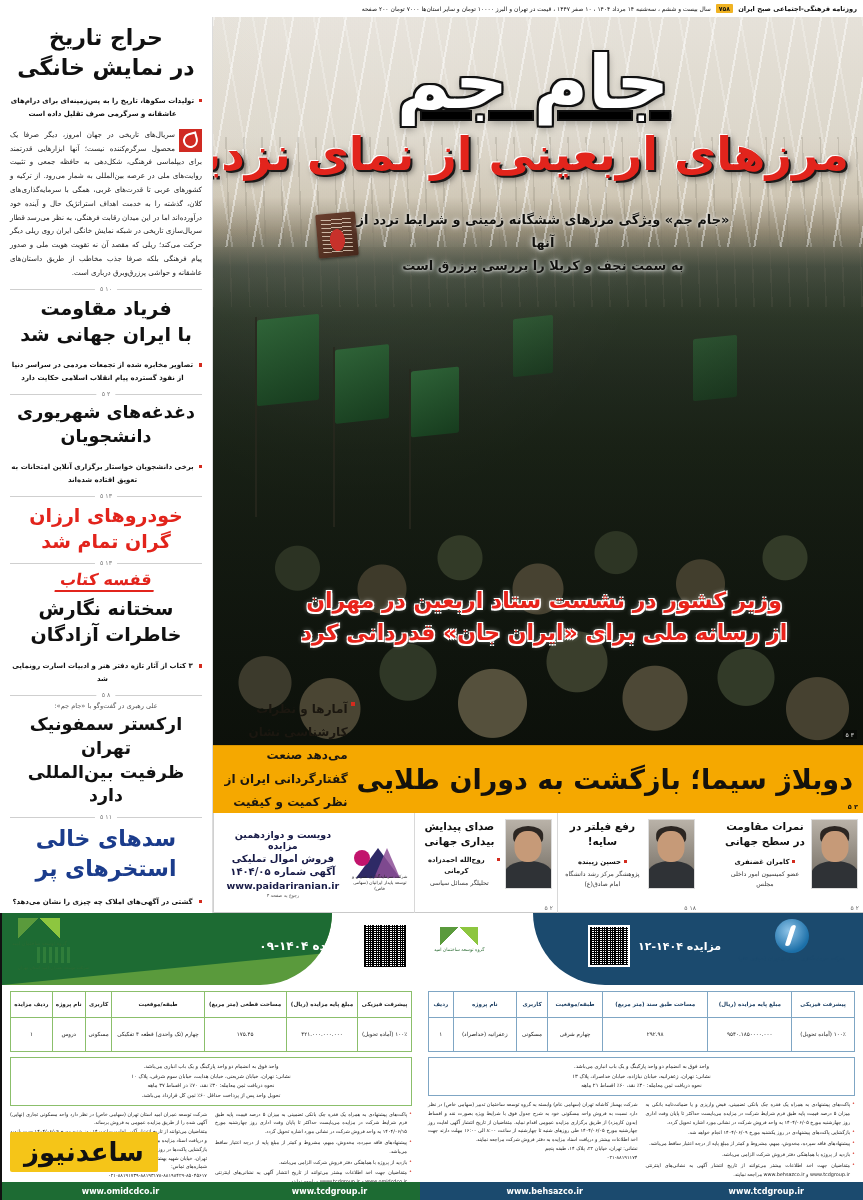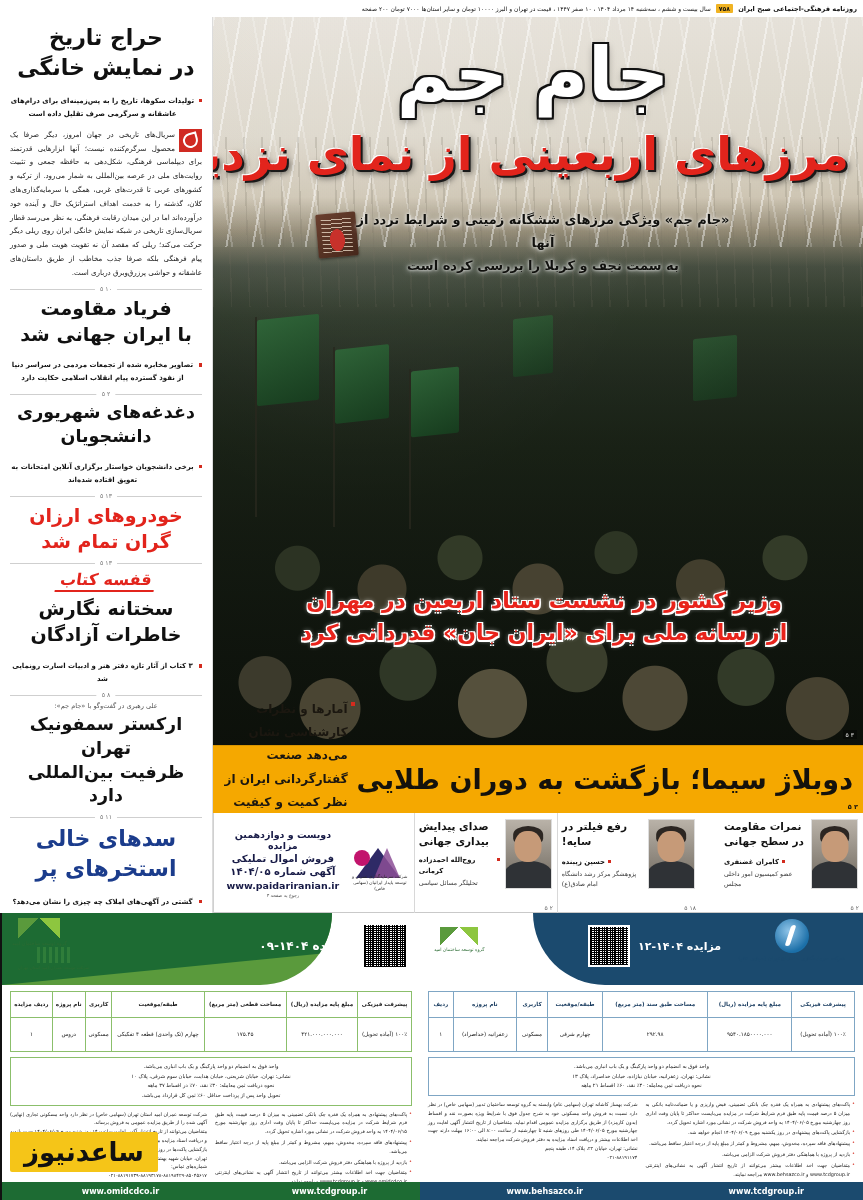--- a/index.html
+++ b/index.html
@@ -285,21 +285,21 @@
     border-radius: 50% 50% 30% 30%;
     background: #2c2622;
   }
   .oped-photo .body {
     position: absolute; bottom: 0; left: 50%;
     transform: translateX(-50%);
     width: 105%; height: 40%;
     border-radius: 48% 48% 0 0;
     background: #2f3236;
   }
-  .oped-text { flex: 1; padding-right: 5px; text-align: left; }
+  .oped-text { flex: 1; padding-right: 5px; text-align: center; }
   .oped-head {
     font-size: 10.5px; font-weight: bold; color: #111;
     line-height: 1.45;
   }
   .oped-author {
     font-size: 6.8px; font-weight: bold; color: #111;
     margin-top: 6px; line-height: 1.5;
     position: relative; display: inline-block; padding-right: 6px;
   }
   .oped-author .bullet {
@@ -569,23 +569,24 @@
     background: #f5c518;
     color: #111;
     font-size: 26px; font-weight: bold;
     padding: 5px 14px;
     letter-spacing: -1px;
     z-index: 50;
     border-radius: 2px;
   }
   .nameplate {
     position: absolute;
-    top: 22px; right: 150px;
+    top: 30px; right: 150px;
     width: 360px; height: 92px;
     z-index: 6;
+    text-decoration: underline;
   }
   .nameplate-text {
     font-size: 74px; font-weight: bold;
     color: #fff;
     text-align: center;
     line-height: .95;
     letter-spacing: -4px;
     text-shadow:
       2px 0 0 #111, -2px 0 0 #111, 0 2px 0 #111, 0 -2px 0 #111,
       2px 2px 0 #111, -2px -2px 0 #111, 2px -2px 0 #111, -2px 2px 0 #111,
@@ -620,21 +621,21 @@
 
     <div class="nameplate">
       <div class="nameplate-text">جام جم</div>
     </div>
 
     <div class="hero-title">مرزهای اربعینی از نمای نزدیک</div>
 
     <div class="arbaeen-emblem"></div>
     <div class="hero-sub">
       <div>«جام جم» ویژگی مرزهای ششگانه زمینی و شرایط تردد از آنها</div>
-      <div>به سمت نجف و کربلا را بررسی کرده است</div>
+      <div>به سمت نجف و کربلا را بررسی پرزرق است</div>
     </div>
 
     <div class="hero-caption">
       <div>وزیر کشور در نشست ستاد اربعین در مهران</div>
       <div>از رسانه ملی برای «ایران جان» قدردانی کرد</div>
     </div>
     <div class="hero-pagenum">۳ ۵</div>
   </div>
 
   <div class="yellow-band">

